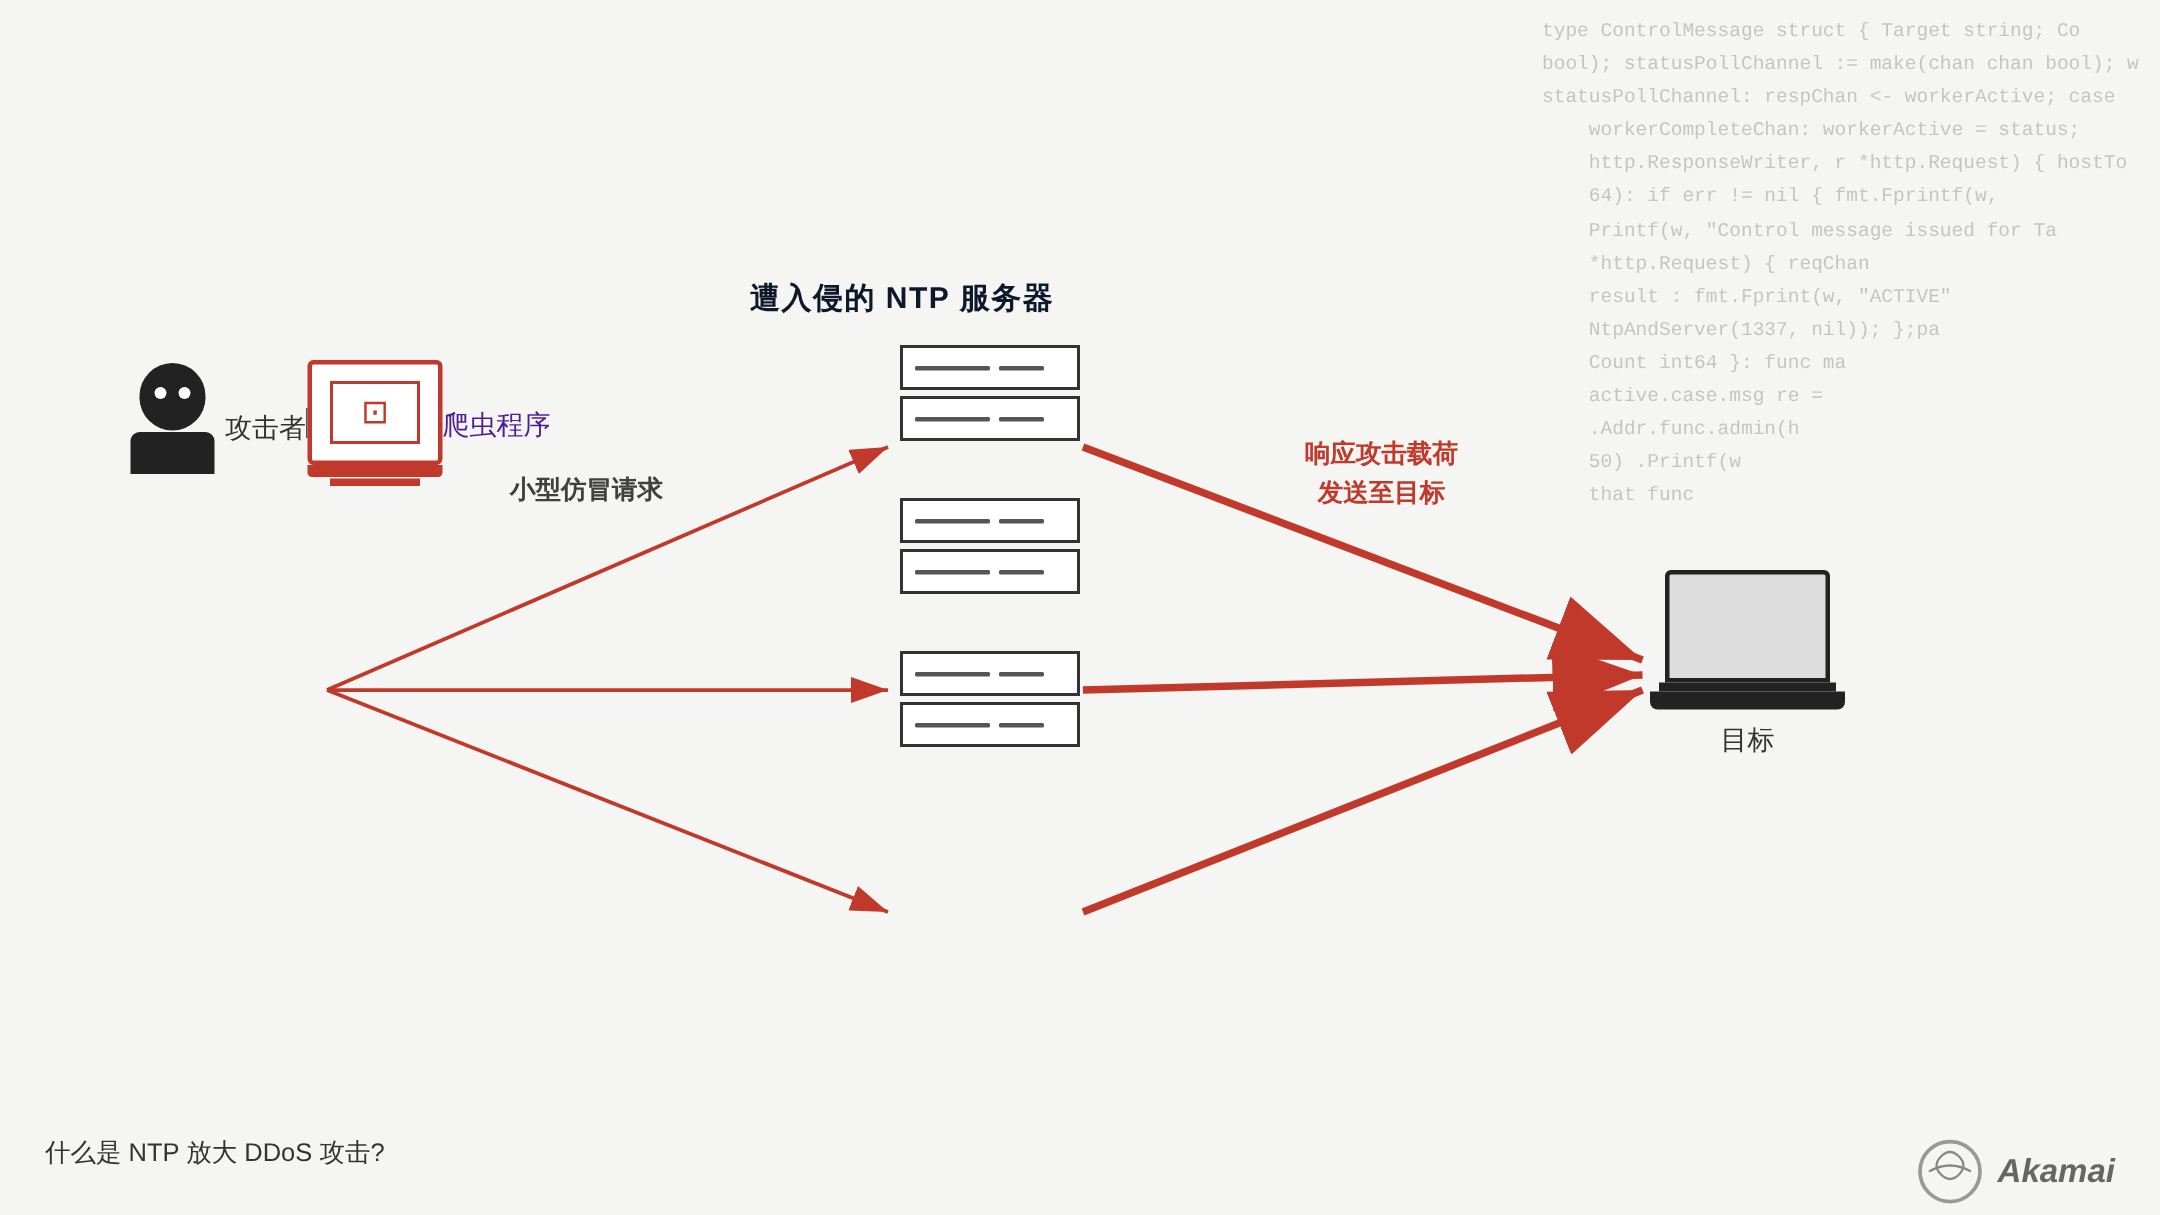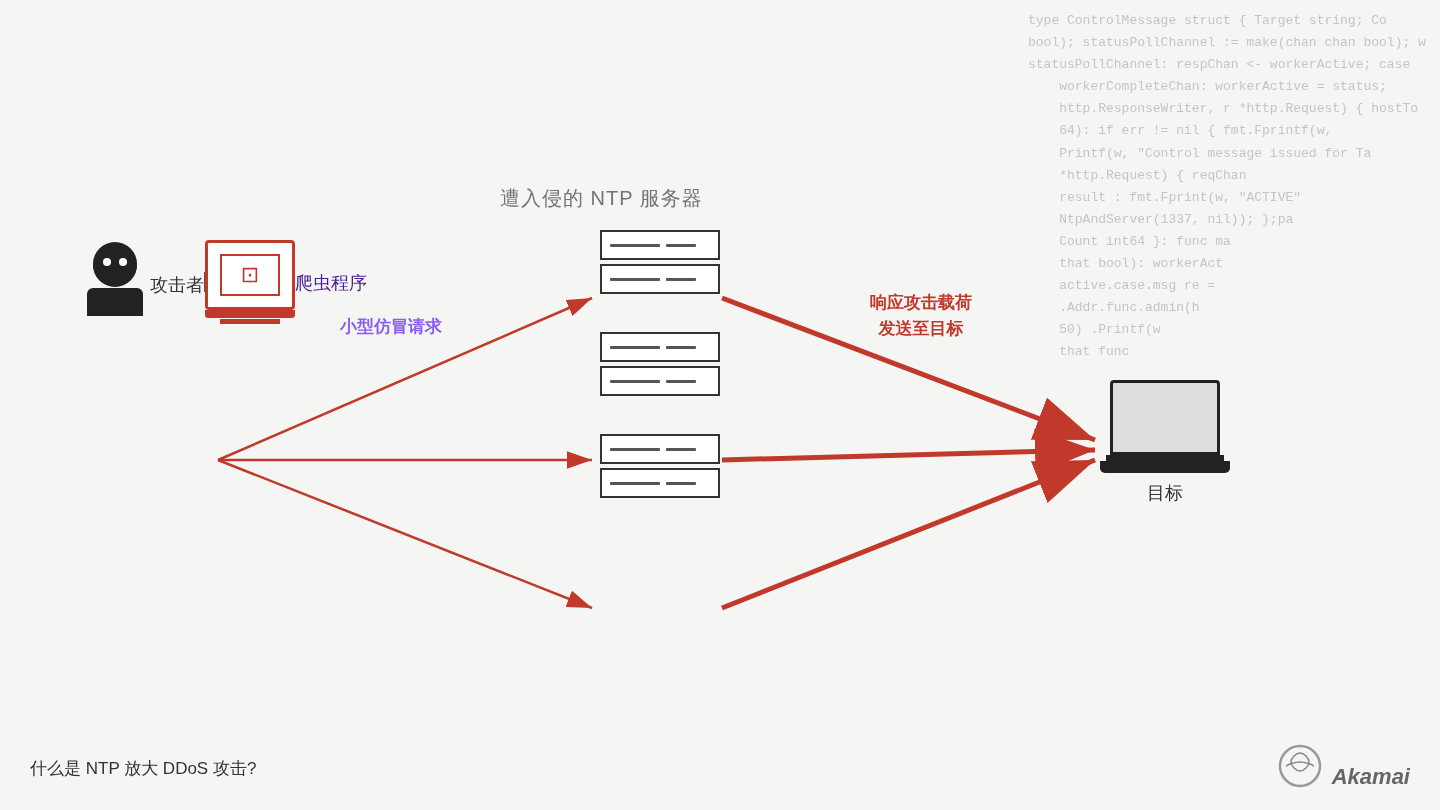--- a/index.html
+++ b/index.html
@@ -34,22 +34,22 @@
       display: block;
       opacity: 0.7;
     }
 
     
     .ntp-label {
       position: absolute;
       top: 185px;
       left: 500px;
       font-size: 20px;
-      color: #737373;
-      font-weight: normal;
+      color: #0f172a;
+      font-weight: bold;
       letter-spacing: 1px;
     }
 
     
     .attacker-group {
       position: absolute;
       top: 240px;
       left: 80px;
       display: flex;
       flex-direction: row;
@@ -250,21 +250,21 @@
       height: 810px;
       pointer-events: none;
     }
 
     
     .small-req-label {
       position: absolute;
       top: 315px;
       left: 340px;
       font-size: 17px;
-      color: #8b5cf6;
+      color: #404040;
       font-weight: bold;
     }
 
     
     .response-label {
       position: absolute;
       top: 290px;
       left: 870px;
       font-size: 17px;
       color: #c0392b;
@@ -279,24 +279,24 @@
       bottom: 30px;
       left: 30px;
       font-size: 17px;
       color: #333;
       margin-top: 48px;
     }
 
     
     .akamai-logo {
       position: absolute;
-      bottom: 20px;
+      bottom: 5px;
       right: 30px;
       display: flex;
-      align-items: flex-end;
+      align-items: center;
       gap: 8px;
     }
 
     .akamai-text {
       font-size: 22px;
       color: #666;
       font-style: italic;
       font-weight: bold;
     }
 
@@ -309,21 +309,20 @@
   <span class="code-line">bool); statusPollChannel := make(chan chan bool); w</span>
   <span class="code-line">statusPollChannel: respChan &lt;- workerActive; case</span>
   <span class="code-line">&nbsp;&nbsp;&nbsp;&nbsp;workerCompleteChan: workerActive = status;</span>
   <span class="code-line">&nbsp;&nbsp;&nbsp;&nbsp;http.ResponseWriter, r *http.Request) { hostTo</span>
   <span class="code-line">&nbsp;&nbsp;&nbsp;&nbsp;64): if err != nil { fmt.Fprintf(w,</span>
   <span class="code-line">&nbsp;&nbsp;&nbsp;&nbsp;Printf(w, "Control message issued for Ta</span>
   <span class="code-line">&nbsp;&nbsp;&nbsp;&nbsp;*http.Request) { reqChan</span>
   <span class="code-line">&nbsp;&nbsp;&nbsp;&nbsp;result : fmt.Fprint(w, "ACTIVE"</span>
   <span class="code-line">&nbsp;&nbsp;&nbsp;&nbsp;NtpAndServer(1337, nil)); };pa</span>
   <span class="code-line">&nbsp;&nbsp;&nbsp;&nbsp;Count int64 }: func ma</span>
-  <span class="code-line">&nbsp;&nbsp;&nbsp;&nbsp;that bool): workerAct</span>
   <span class="code-line">&nbsp;&nbsp;&nbsp;&nbsp;active.case.msg re =</span>
   <span class="code-line">&nbsp;&nbsp;&nbsp;&nbsp;.Addr.func.admin(h</span>
   <span class="code-line">&nbsp;&nbsp;&nbsp;&nbsp;50) .Printf(w</span>
   <span class="code-line">&nbsp;&nbsp;&nbsp;&nbsp;that func</span>
 </div>
 
 <div class="ntp-label">遭入侵的 NTP 服务器</div>
 
 <svg class="arrows-svg" xmlns="http://www.w3.org/2000/svg">
   <defs>

